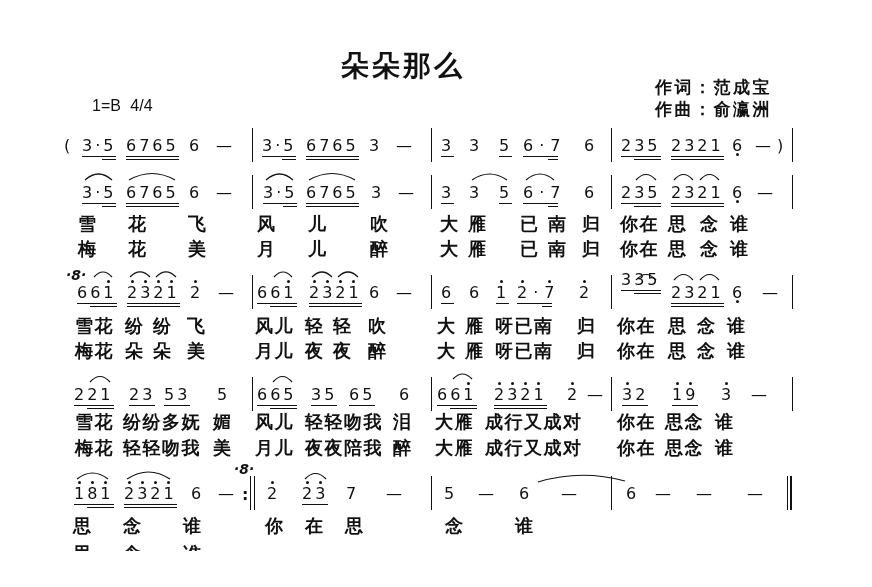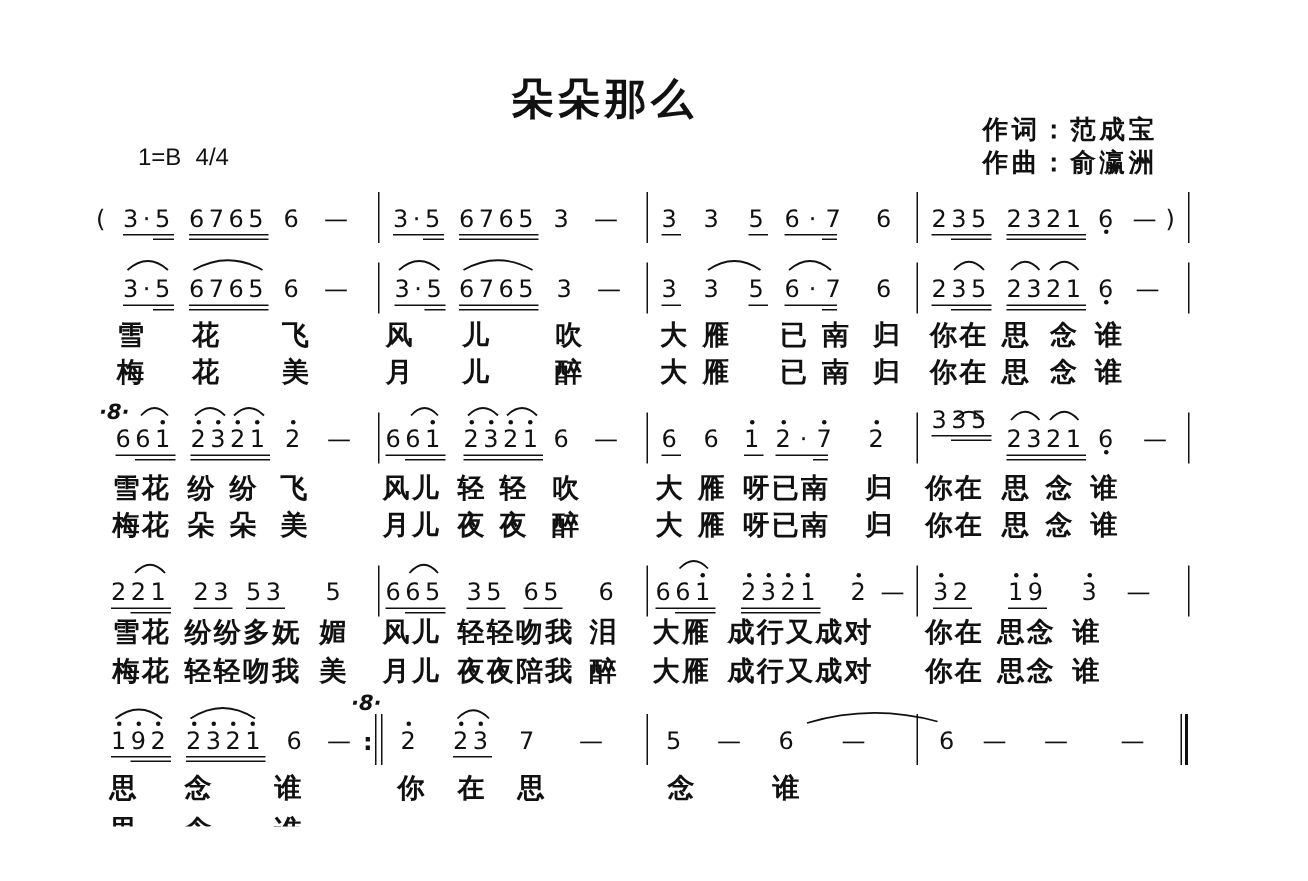--- a/index.html
+++ b/index.html
@@ -215,21 +215,21 @@
   <span class="lyr" style="left:393px;top:439px">醉</span>
   <span class="lyr" style="left:435px;top:439px">大雁</span>
   <span class="lyr" style="left:485px;top:439px">成行又成对</span>
   <span class="lyr" style="left:617px;top:439px">你在</span>
   <span class="lyr" style="left:665px;top:439px">思念</span>
   <span class="lyr" style="left:715px;top:439px">谁</span>
 </div>
 
 <div>
   <span class="segno" style="left:234px;top:462px">·8·</span>
-  <span class="g u1 u2" style="left:74px;top:486px;--ul:13px"><span>192</span><i class="hd" style="left:3.5px"></i><i class="hd" style="left:16.7px"></i><i class="hd" style="left:29.9px"></i></span>
+  <span class="g u1 u2" style="left:74px;top:486px;--ul:13px"><span>181</span><i class="hd" style="left:3.5px"></i><i class="hd" style="left:16.7px"></i><i class="hd" style="left:29.9px"></i></span>
   <span class="g u1 u2" style="left:124px;top:486px"><span>2321</span><i class="hd" style="left:3.5px"></i><i class="hd" style="left:16.7px"></i><i class="hd" style="left:29.9px"></i><i class="hd" style="left:43.1px"></i></span>
   <span class="g" style="left:191px;top:486px">6</span>
   <span class="g" style="left:218px;top:486px">—</span>
   <span class="rep" style="left:242px;top:487px">:</span>
   <div class="bar" style="left:250px;top:476px"></div>
   <div class="bar" style="left:253.5px;top:476px;width:1.6px"></div>
   <span class="g" style="left:267px;top:486px"><span>2</span><i class="hd" style="left:3.5px"></i></span>
   <span class="g u1" style="left:302px;top:486px"><span>23</span><i class="hd" style="left:3.5px"></i><i class="hd" style="left:16.7px"></i></span>
   <span class="g" style="left:346px;top:486px">7</span>
   <span class="g" style="left:386px;top:486px">—</span>

